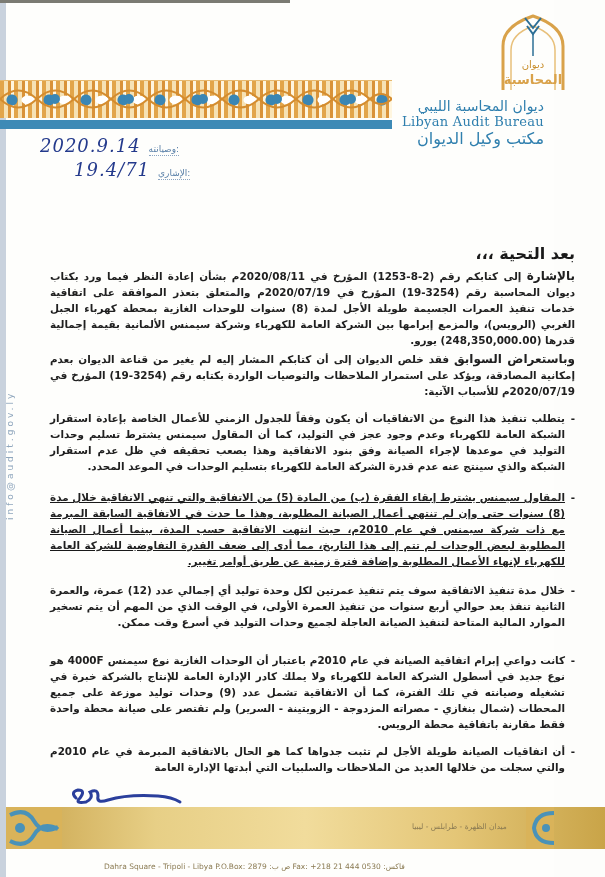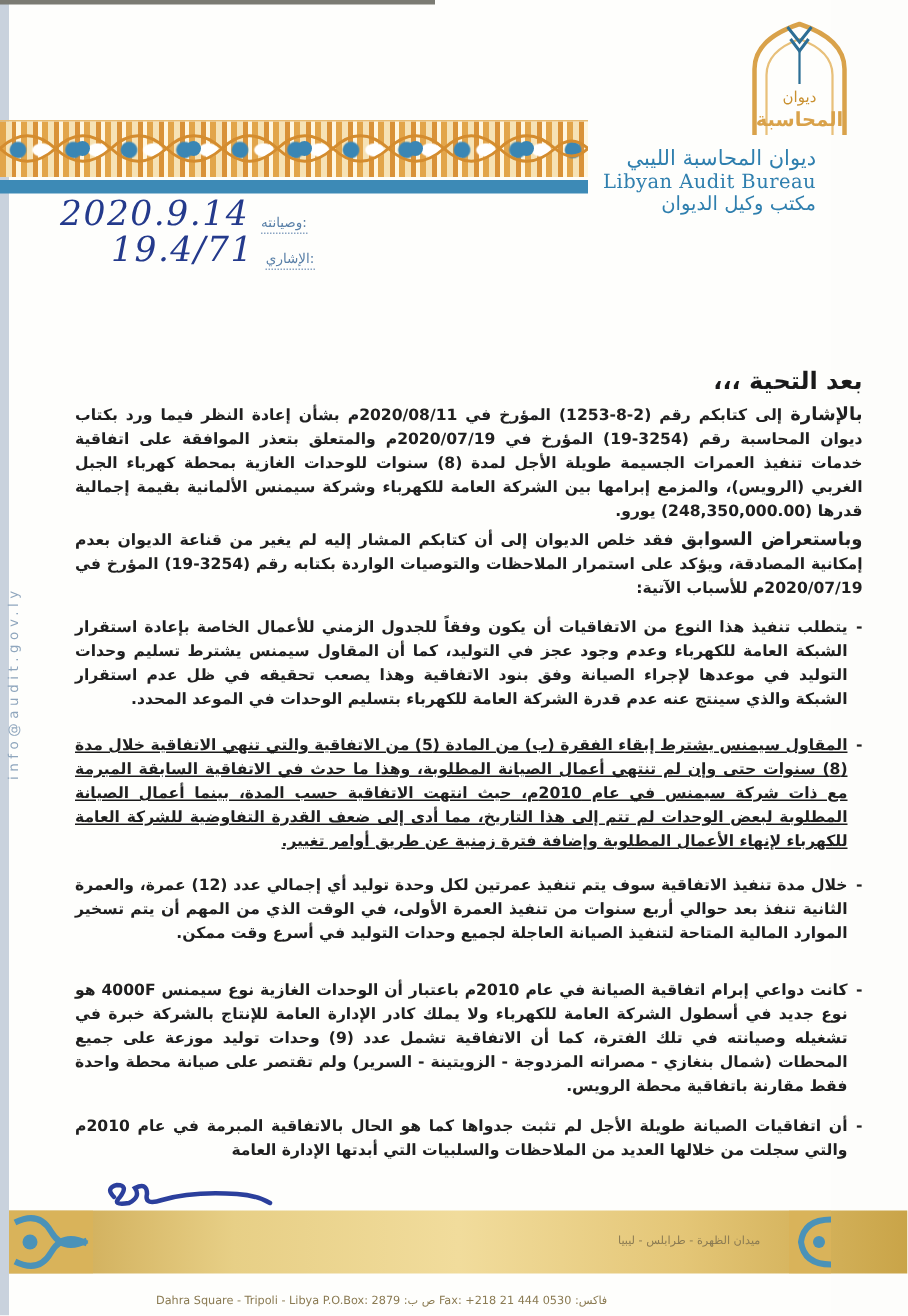--- a/index.html
+++ b/index.html
@@ -20,27 +20,27 @@
     background-size: 37px 38px, 37px 38px, auto;
     border-top: 1px solid #e6b970;
   }
   .ornament-pattern { position: absolute; left: 0; top: 80px; width: 392px; height: 38px; }
   .ornament-bar { position: absolute; left: 0; top: 120px; width: 392px; height: 9px; background: #3d8ab6; }
 
   
   .logo { position: absolute; left: 497px; top: 12px; width: 72px; height: 80px; }
   .org-ar { position: absolute; right: 10px; top: 98px; font-size: 14px; color: #2f7fae; direction: rtl; white-space: nowrap; }
   .org-en { position: absolute; right: 10px; top: 114px; font-size: 13px; color: #2f7fae; font-family: "DejaVu Serif", serif; letter-spacing: 0.3px; white-space: nowrap; }
-  .org-office { position: absolute; right: 10px; top: 129px; font-size: 13px; color: #2f7fae; direction: rtl; letter-spacing: 1.5px; white-space: nowrap; }
+  .org-office { position: absolute; right: 10px; top: 129px; font-size: 16px; color: #2f7fae; direction: rtl; letter-spacing: 1.5px; white-space: nowrap; }
 
   
   .meta-row { position: absolute; left: 40px; height: 20px; display: flex; align-items: flex-end; }
   .meta-date { top: 136px; }
   .meta-ref { top: 160px; }
-  .hand { font-family: "DejaVu Serif", serif; font-style: italic; color: #243a8c; font-size: 23px; letter-spacing: 1px; }
+  .hand { font-family: "DejaVu Serif", serif; font-style: italic; color: #243a8c; font-size: 18px; letter-spacing: 1px; }
   .meta-label { font-size: 9px; color: #5a80a8; margin-left: 8px; border-bottom: 1px dotted #8aa4c2; padding-bottom: 1px; }
 
   
   .doc { position: absolute; left: 50px; width: 525px; direction: rtl; text-align: justify; }
   .recipient { position: absolute; top: 210px; left: 50px; width: 525px; text-align: center; direction: rtl; font-size: 15px; font-weight: bold; color: #111; }
   .greeting { top: 244px; font-size: 16px; font-weight: bold; }
   .para { font-size: 10.4px; line-height: 16px; font-weight: bold; color: #202020; }
   .para .lead { font-size: 12px; font-weight: 700; }
   .p1 { top: 268px; }
   .p2 { top: 351px; }

